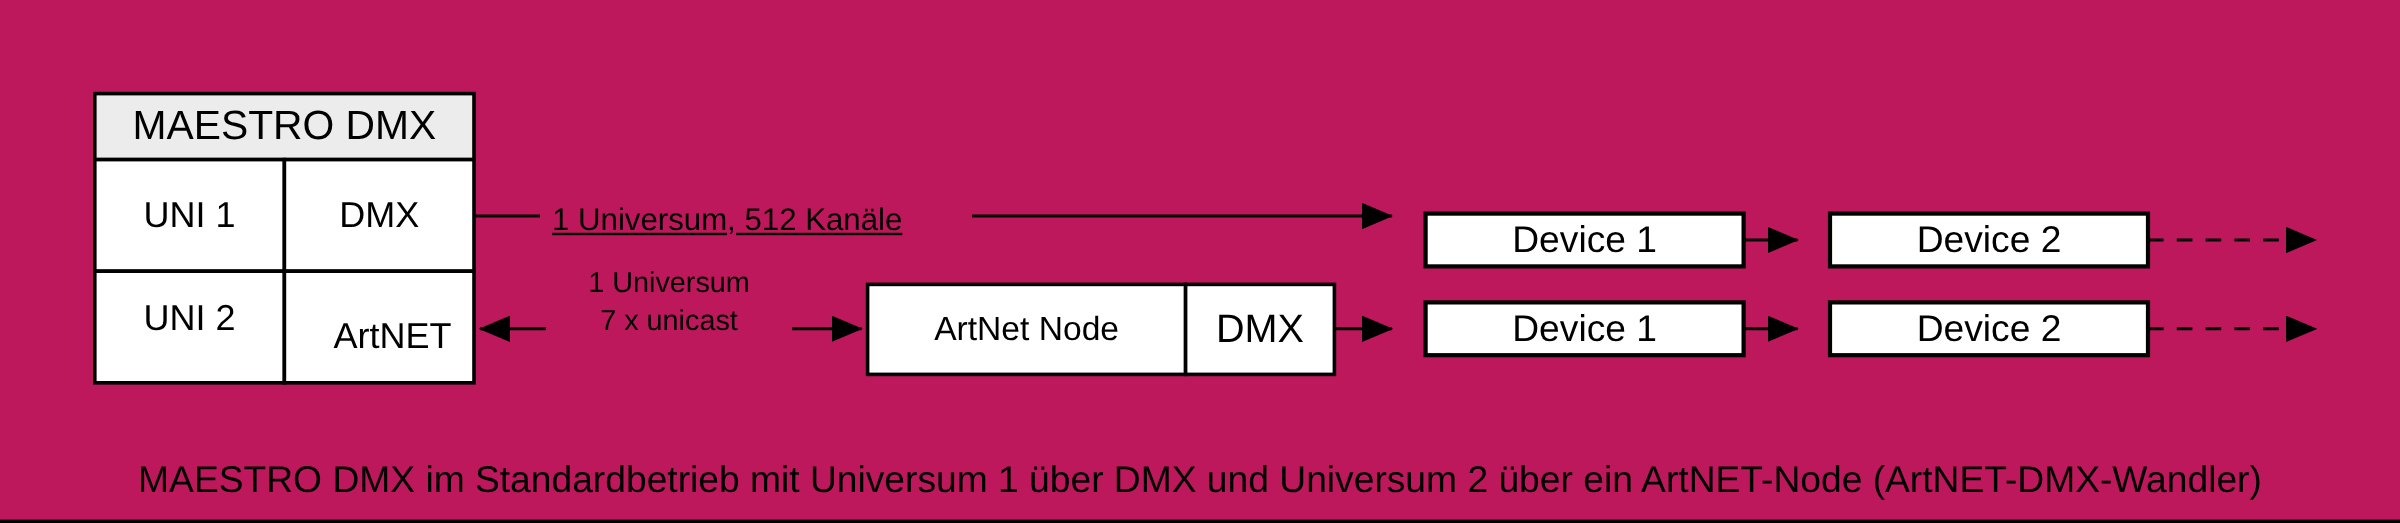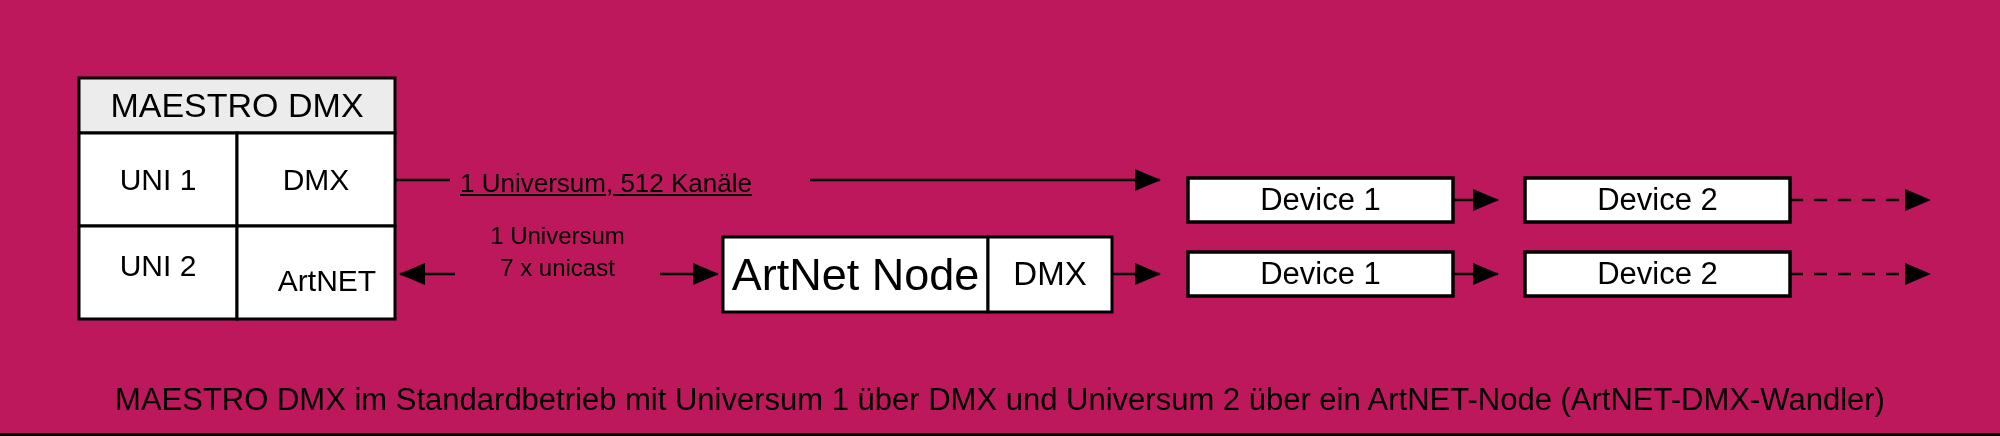--- a/index.html
+++ b/index.html
@@ -125,21 +125,21 @@
 
   <div class="box-label" style="left:248px; top:226px; width:158px; height:108px;">ArtNET</div>
 
   <div class="edge-label" style="left:460px; top:166px; width:350px;">1 Universum, 512 Kanäle</div>
 
   <div style="position:absolute; left:455px; top:220px; width:205px; text-align:center; font-size:24px; line-height:1.35;">
     <div>1 Universum</div>
     <div>7 x unicast</div>
   </div>
 
-  <div class="box-label" style="left:723px; top:237px; width:265px; height:75px; font-size:45px;">ArtNet Node</div>
+  <div class="box-label" style="left:723px; top:237px; width:265px; height:75px; font-size:28px;">ArtNet Node</div>
 
   <div class="box-label" style="left:988px; top:237px; width:124px; height:75px; font-size:33px;">DMX</div>
 
   <div class="box-label" style="left:1188px; top:178px; width:265px; height:44px; font-size:31px;">Device 1</div>
 
   <div class="box-label" style="left:1525px; top:178px; width:265px; height:44px; font-size:31px;">Device 2</div>
 
   <div class="box-label" style="left:1188px; top:252px; width:265px; height:44px; font-size:31px;">Device 1</div>
 
   <div class="box-label" style="left:1525px; top:252px; width:265px; height:44px; font-size:31px;">Device 2</div>

